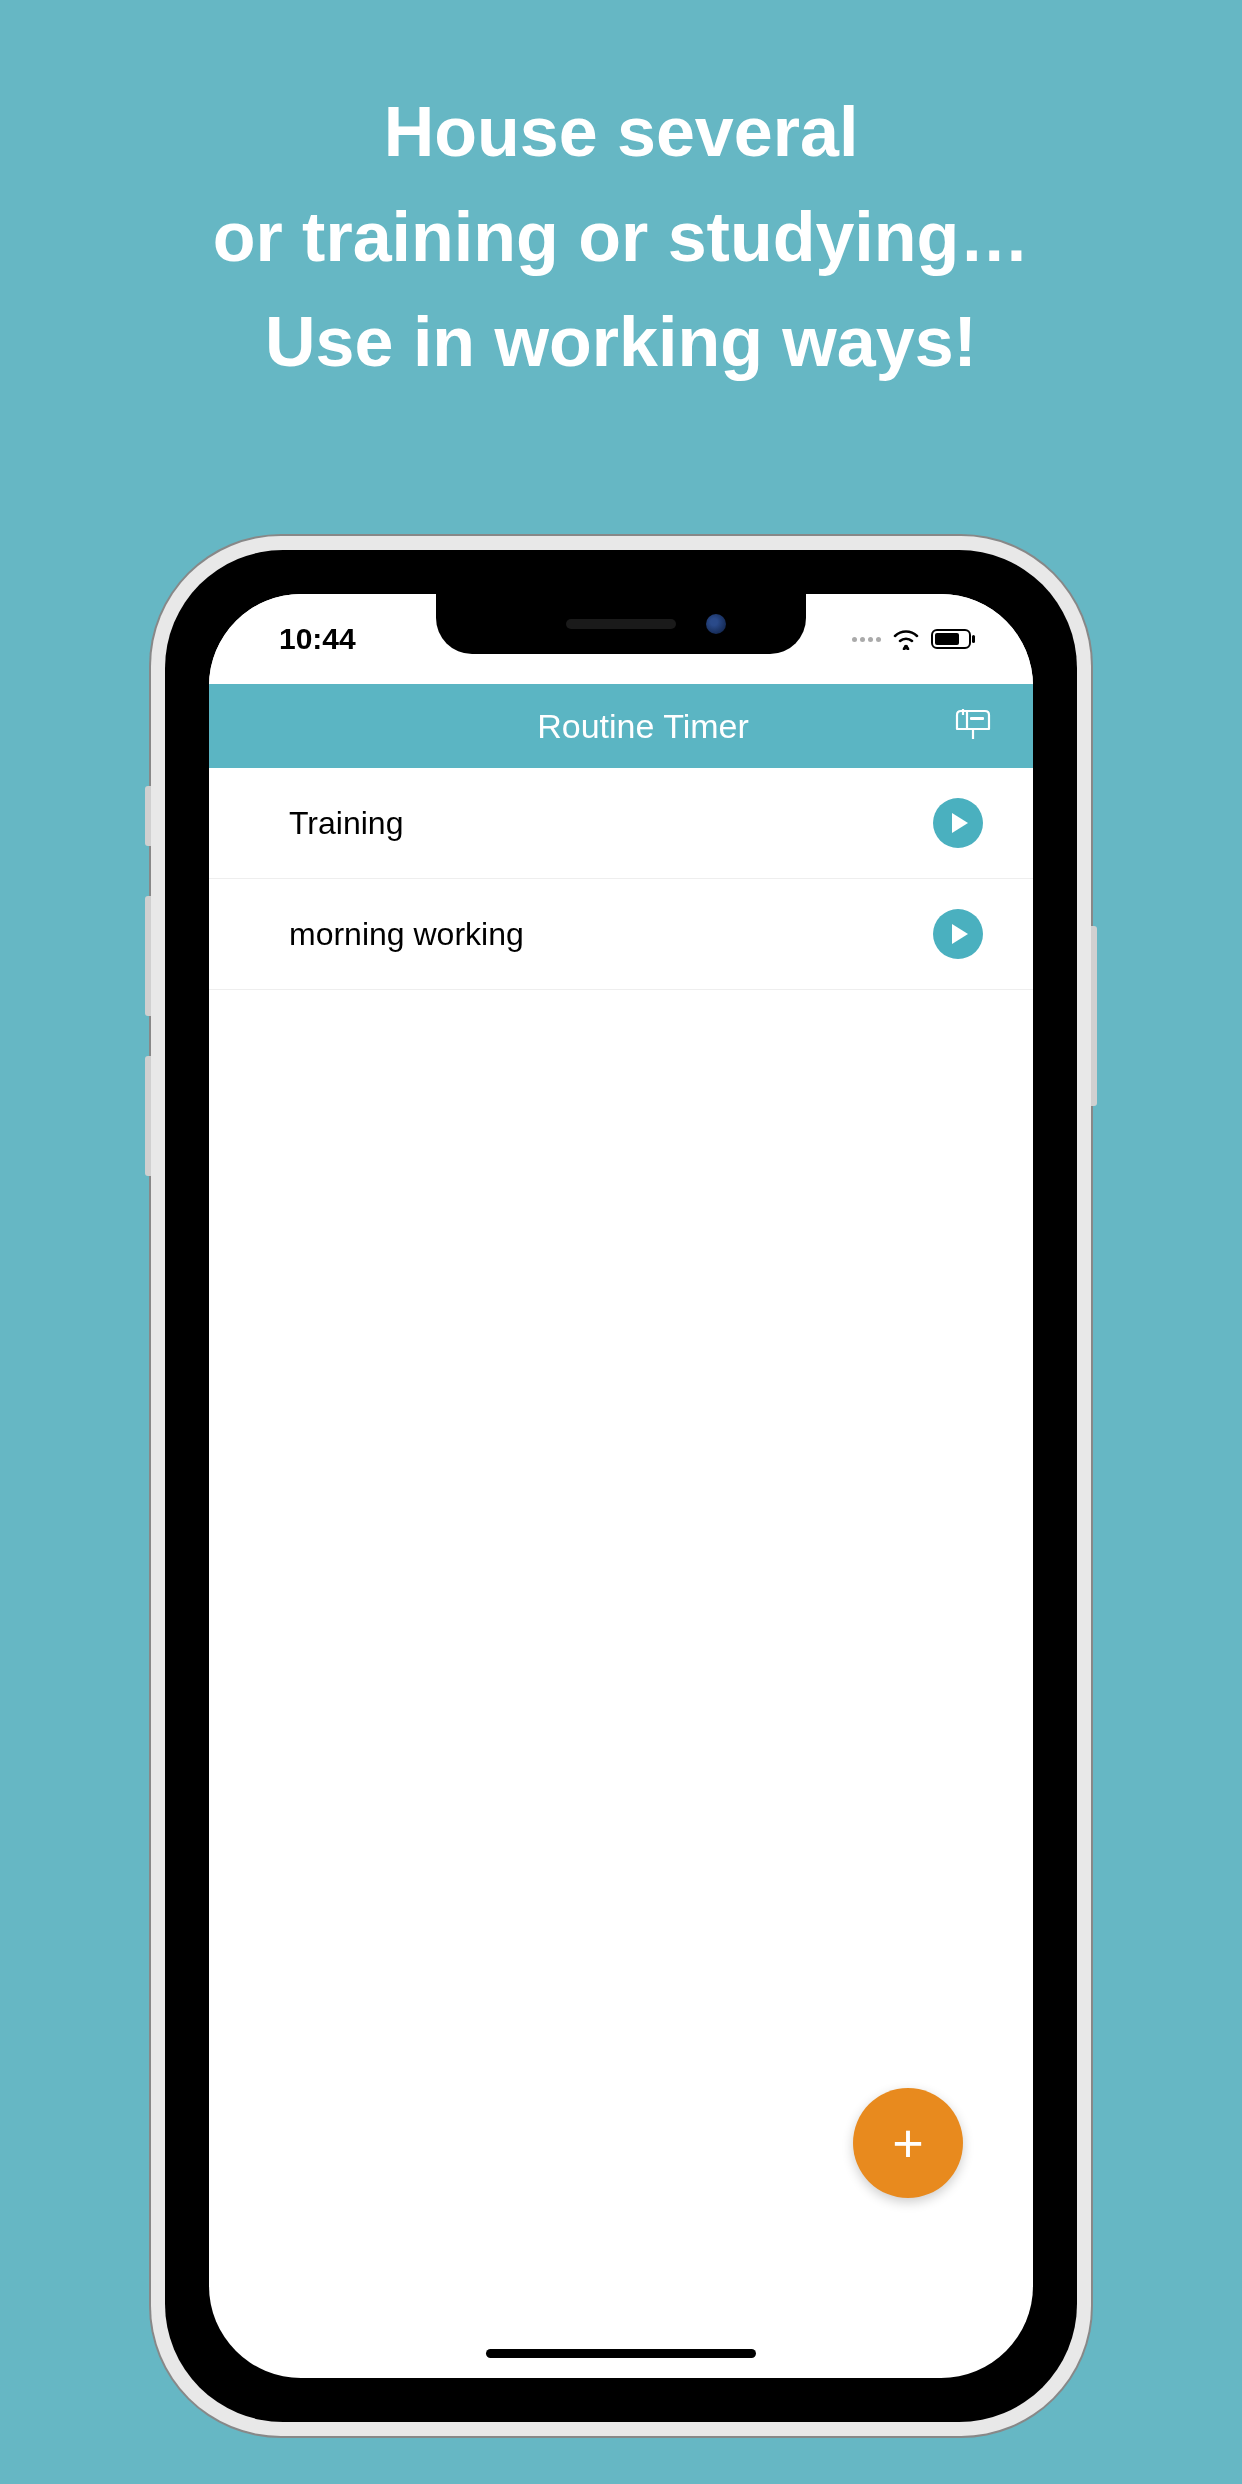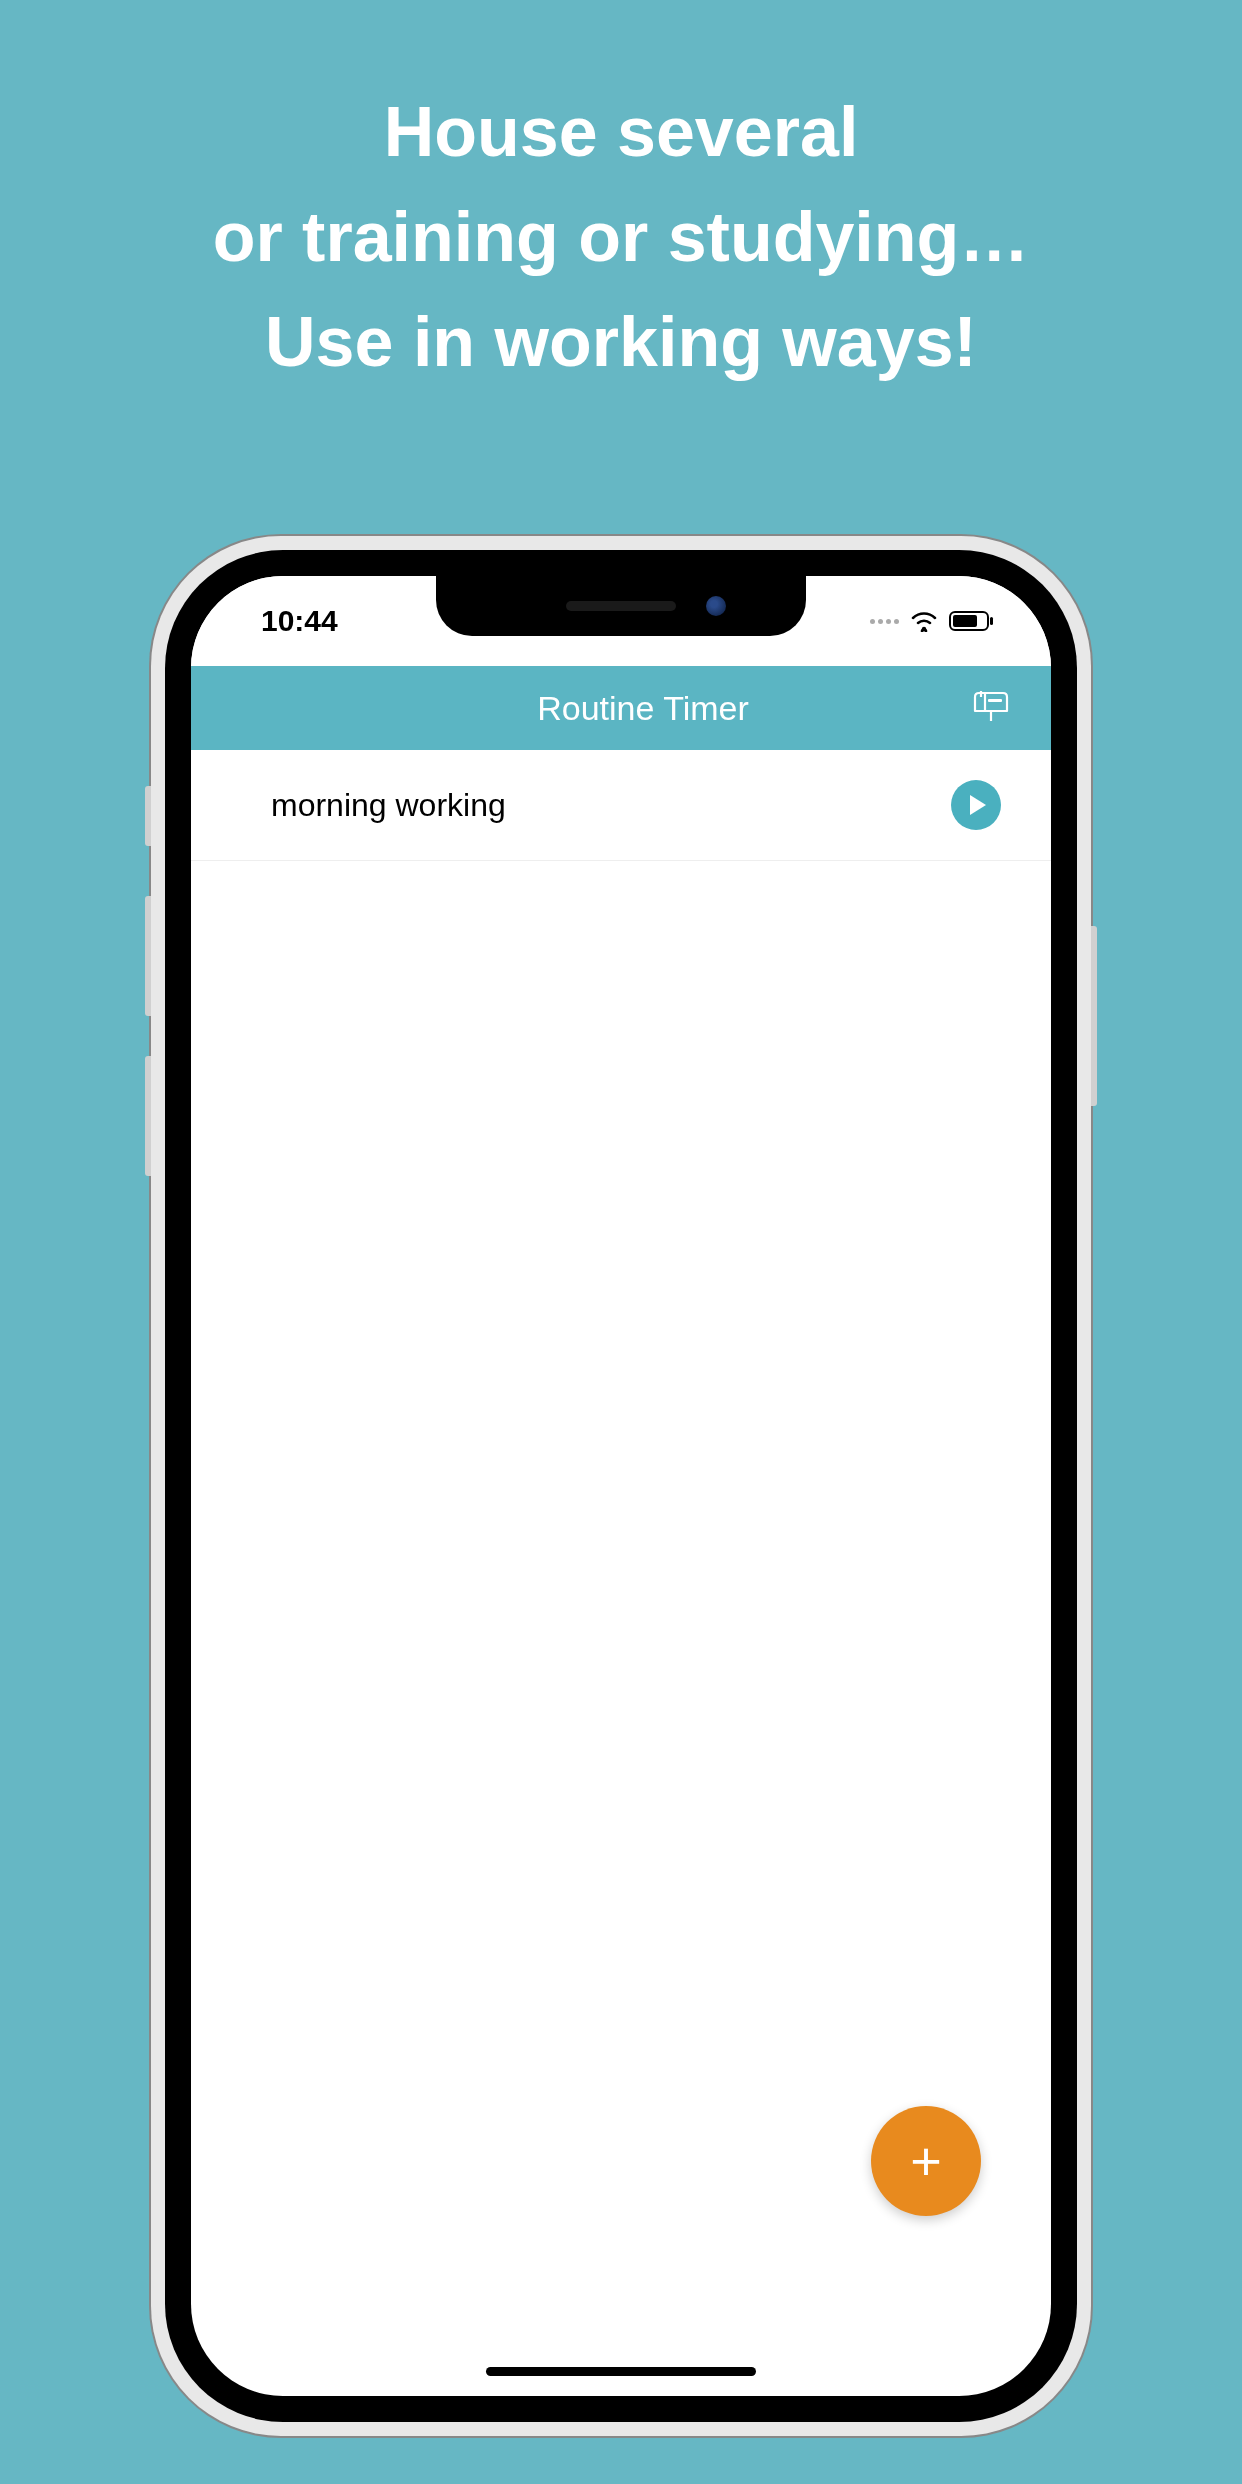--- a/index.html
+++ b/index.html
@@ -64,21 +64,21 @@
       width: 6px;
       height: 180px;
       background: #d0d0d0;
       border-radius: 0 3px 3px 0;
     }
     .phone-inner {
       width: 100%;
       height: 100%;
       background: #000;
       border-radius: 118px;
-      padding: 26px;
+      padding: 44px;
       position: relative;
     }
     .screen {
       width: 100%;
       height: 100%;
       background: #fff;
       border-radius: 92px;
       overflow: hidden;
       position: relative;
     }
@@ -279,20 +279,26 @@
             <path d="M14 4 L14 22" stroke="#fff" stroke-width="2.2"></path>
             <rect x="17" y="10" width="14" height="3" fill="#fff" rx="1"></rect>
             <path d="M20 22 L20 32" stroke="#fff" stroke-width="2.2"></path>
             <path d="M10 4 L10 -2" stroke="#fff" stroke-width="2.2" transform="translate(0,4)"></path>
           </svg>
         </div>
       </div>
 
       <div class="list">
         <div class="list-row">
+          <div class="list-label">Training</div>
+          <div class="play-btn">
+            <div class="play-triangle"></div>
+          </div>
+        </div>
+        <div class="list-row">
           <div class="list-label">morning working</div>
           <div class="play-btn">
             <div class="play-triangle"></div>
           </div>
         </div>
       </div>
 
       <div class="add-fab">
         <div class="add-fab-plus">+</div>
       </div>

